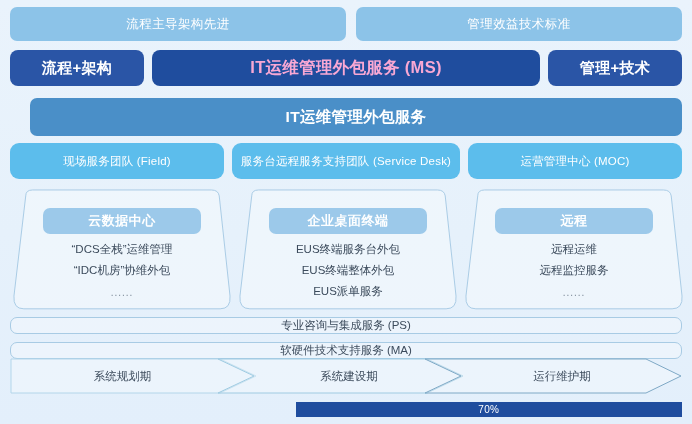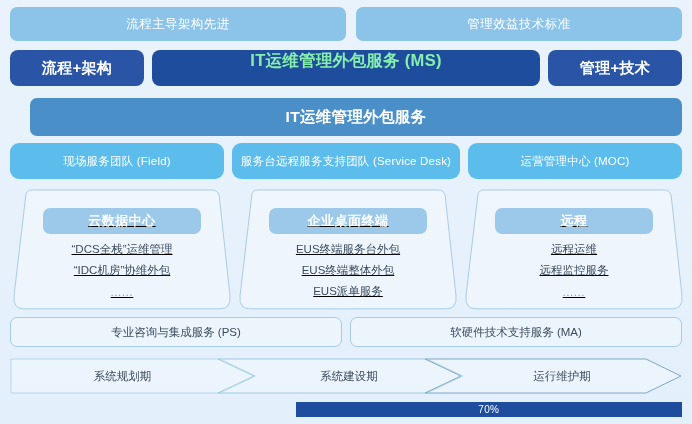--- a/index.html
+++ b/index.html
@@ -60,22 +60,23 @@
     color: #fff;
     font-size: 15px;
     font-weight: bold;
     letter-spacing: .3px;
   }
   .hl-main {
     flex: 1 1 auto;
     background: #1f4d9e;
     border-radius: 8px;
     display: flex;
-    justify-content: center;
-    color: #86efac;
+    align-items: center;
+    justify-content: center;
+    color: #f9a8d4;
     font-size: 16.5px;
     font-weight: bold;
     letter-spacing: .3px;
   }
 
   
   .band-row {
     position: absolute;
     left: 10px; right: 10px; top: 98px;
     height: 38px;
@@ -118,21 +119,20 @@
   .team-pill.t1 { flex: 1.10 1 0; }
   .team-pill.t2 { flex: 1.03 1 0; }
 
   
   .panels-row {
     position: absolute;
     left: 12px; right: 8px; top: 188px;
     height: 125px;
     display: flex;
     gap: 6px;
-    text-decoration: underline;
   }
   .panel {
     position: relative;
     flex: 1 1 0;
     padding-top: 10px;
   }
   .panel .panel-shape {
     position: absolute;
     inset: 0;
     pointer-events: none;
@@ -181,20 +181,21 @@
     font-size: 10px;
     margin-top: 2px;
   }
 
   
   .sup-row {
     position: absolute;
     left: 10px; right: 10px; top: 317px;
     height: 30px;
     gap: 8px;
+    flex-direction: column;
   }
   .sup-box {
     flex: 1 1 0;
     border: 1px solid #a8cbe4;
     border-radius: 7px;
     background: rgba(255,255,255,0.30);
     display: flex;
     align-items: center;
     justify-content: center;
     color: #3c4b5c;

